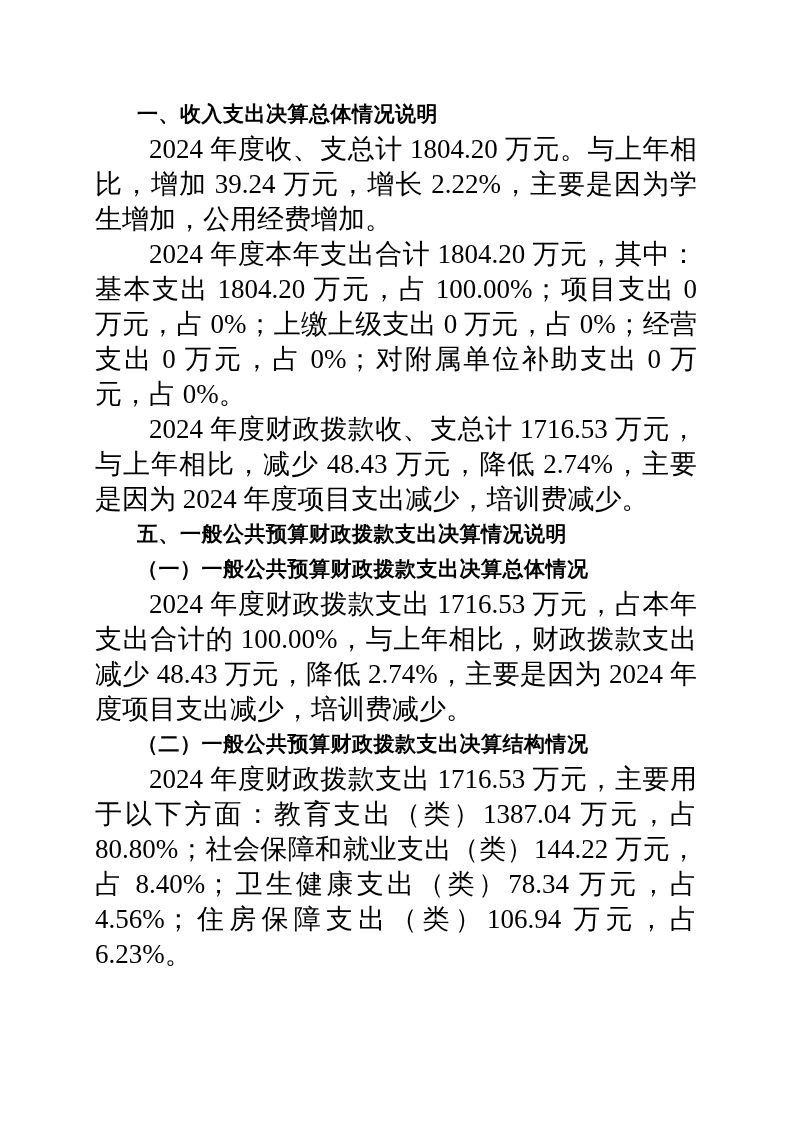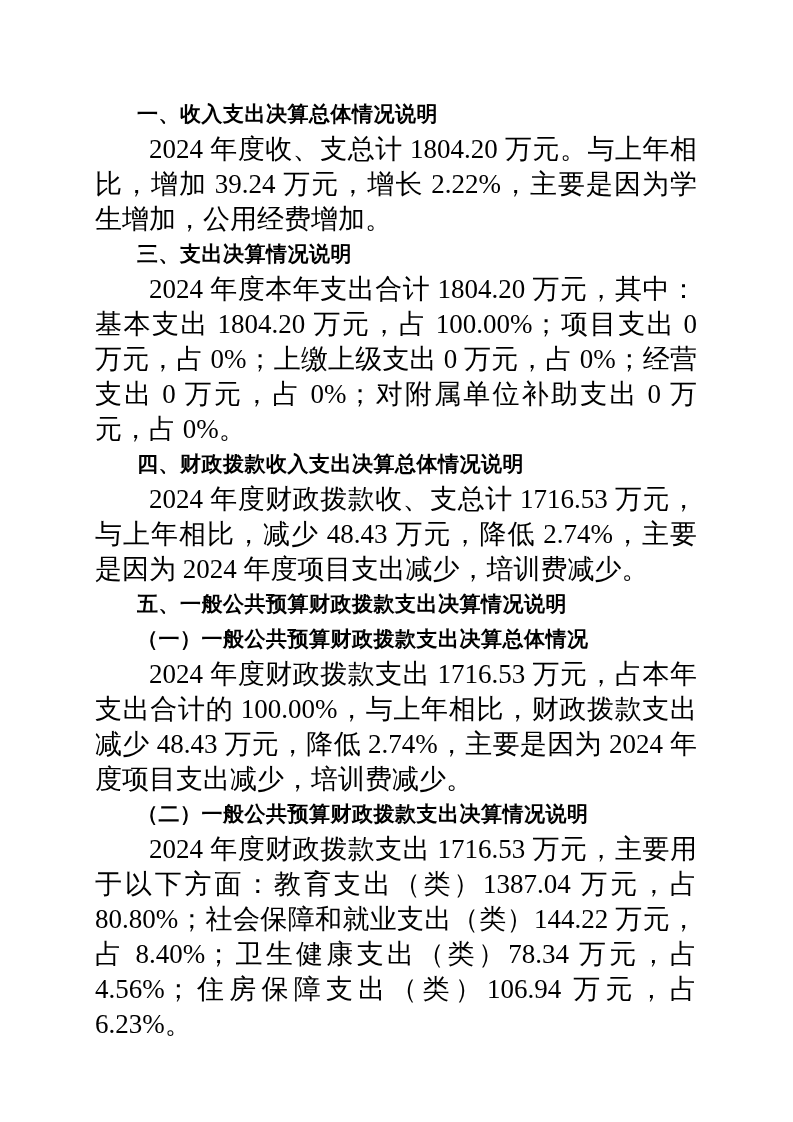--- a/index.html
+++ b/index.html
@@ -45,27 +45,25 @@
 </style>
 </head>
 <body>
 
 <div class="page">
 
   <h2 class="sec-heading">一、收入支出决算总体情况说明</h2>
   <p class="body-para">2024 年度收、支总计 1804.20 万元。与上年相比，增加 39.24 万元，增长 2.22%，主要是因为学生增加，公用经费增加。</p>
 
 
-  <h2 class="sec-heading">三、支出决算情况说明</h2>
   <p class="body-para">2024 年度本年支出合计 1804.20 万元，其中：基本支出 1804.20 万元，占 100.00%；项目支出 0 万元，占 0%；上缴上级支出 0 万元，占 0%；经营支出 0 万元，占 0%；对附属单位补助支出 0 万元，占 0%。</p>
 
-  <h2 class="sec-heading">四、财政拨款收入支出决算总体情况说明</h2>
   <p class="body-para">2024 年度财政拨款收、支总计 1716.53 万元，与上年相比，减少 48.43 万元，降低 2.74%，主要是因为 2024 年度项目支出减少，培训费减少。</p>
 
   <h2 class="sec-heading">五、一般公共预算财政拨款支出决算情况说明</h2>
 
   <h3 class="sec-heading">（一）一般公共预算财政拨款支出决算总体情况</h3>
   <p class="body-para">2024 年度财政拨款支出 1716.53 万元，占本年支出合计的 100.00%，与上年相比，财政拨款支出减少 48.43 万元，降低 2.74%，主要是因为 2024 年度项目支出减少，培训费减少。</p>
 
-  <h3 class="sec-heading">（二）一般公共预算财政拨款支出决算情况说明</h3>
+  <h3 class="sec-heading">（二）一般公共预算财政拨款支出决算结构情况</h3>
   <p class="body-para">2024 年度财政拨款支出 1716.53 万元，主要用于以下方面：教育支出（类）1387.04 万元，占 80.80%；社会保障和就业支出（类）144.22 万元，占 8.40%；卫生健康支出（类）78.34 万元，占 4.56%；住房保障支出（类）106.94 万元，占 6.23%。</p>
 
 </div>
 
 </body></html>

